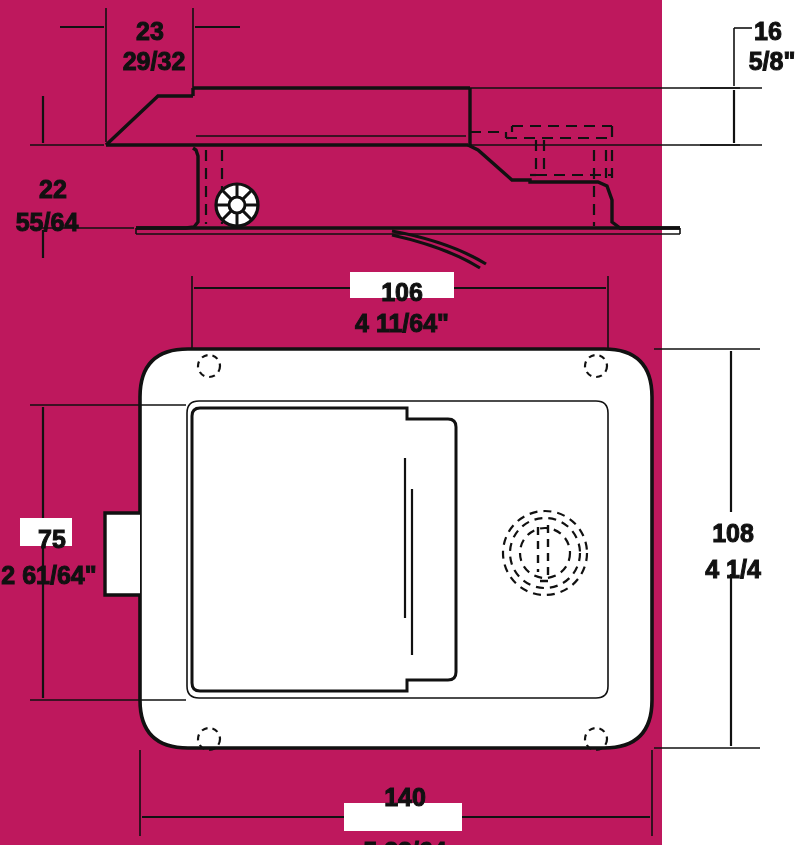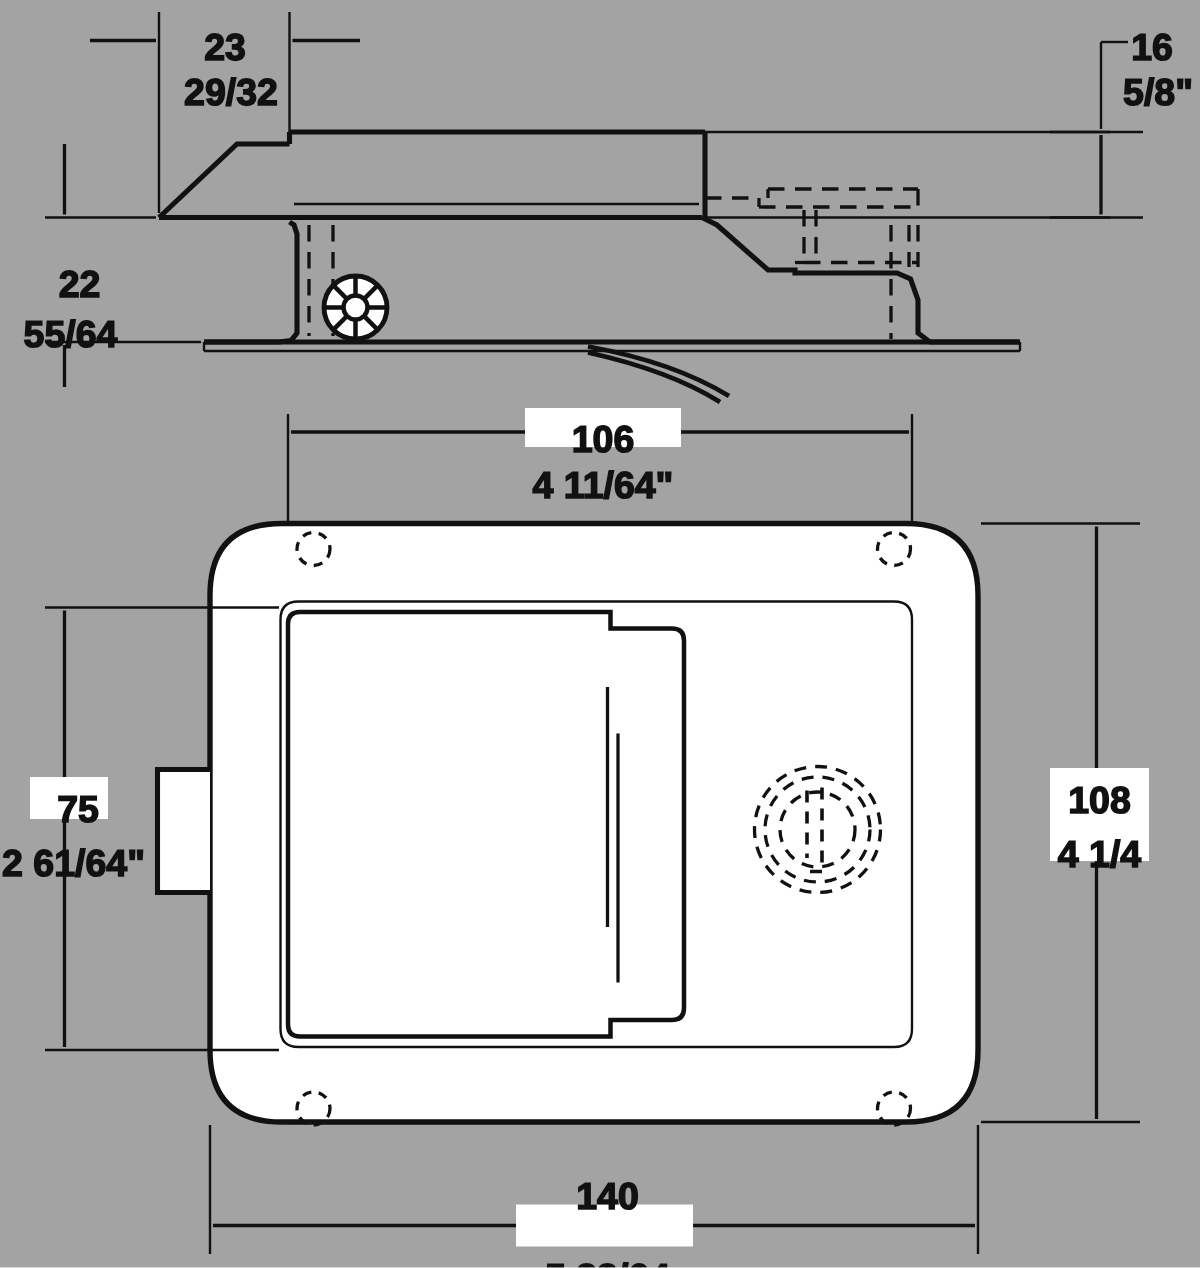--- a/index.html
+++ b/index.html
@@ -3,22 +3,22 @@
 <meta charset="utf-8">
 <title>Technical Drawing</title>
 <style>
   html,body{margin:0;padding:0;background:#ffffff;}
   body{
     font-family:"Liberation Sans", sans-serif;
     width:800px;height:845px;overflow:hidden;
   }
   #sheet{
     position:relative;
-    width:800px;height:845px;
-    background:#a3a3a3;
+    width:662px;height:845px;
+    background:#be185d;
   }
   #sheet svg{display:block;position:absolute;left:0;top:0;}
   .dimtext{
     font-family:"Liberation Sans", sans-serif;
     font-weight:bold;
     font-size:25px;
     fill:#111111;
   }
 </style>
 </head>

